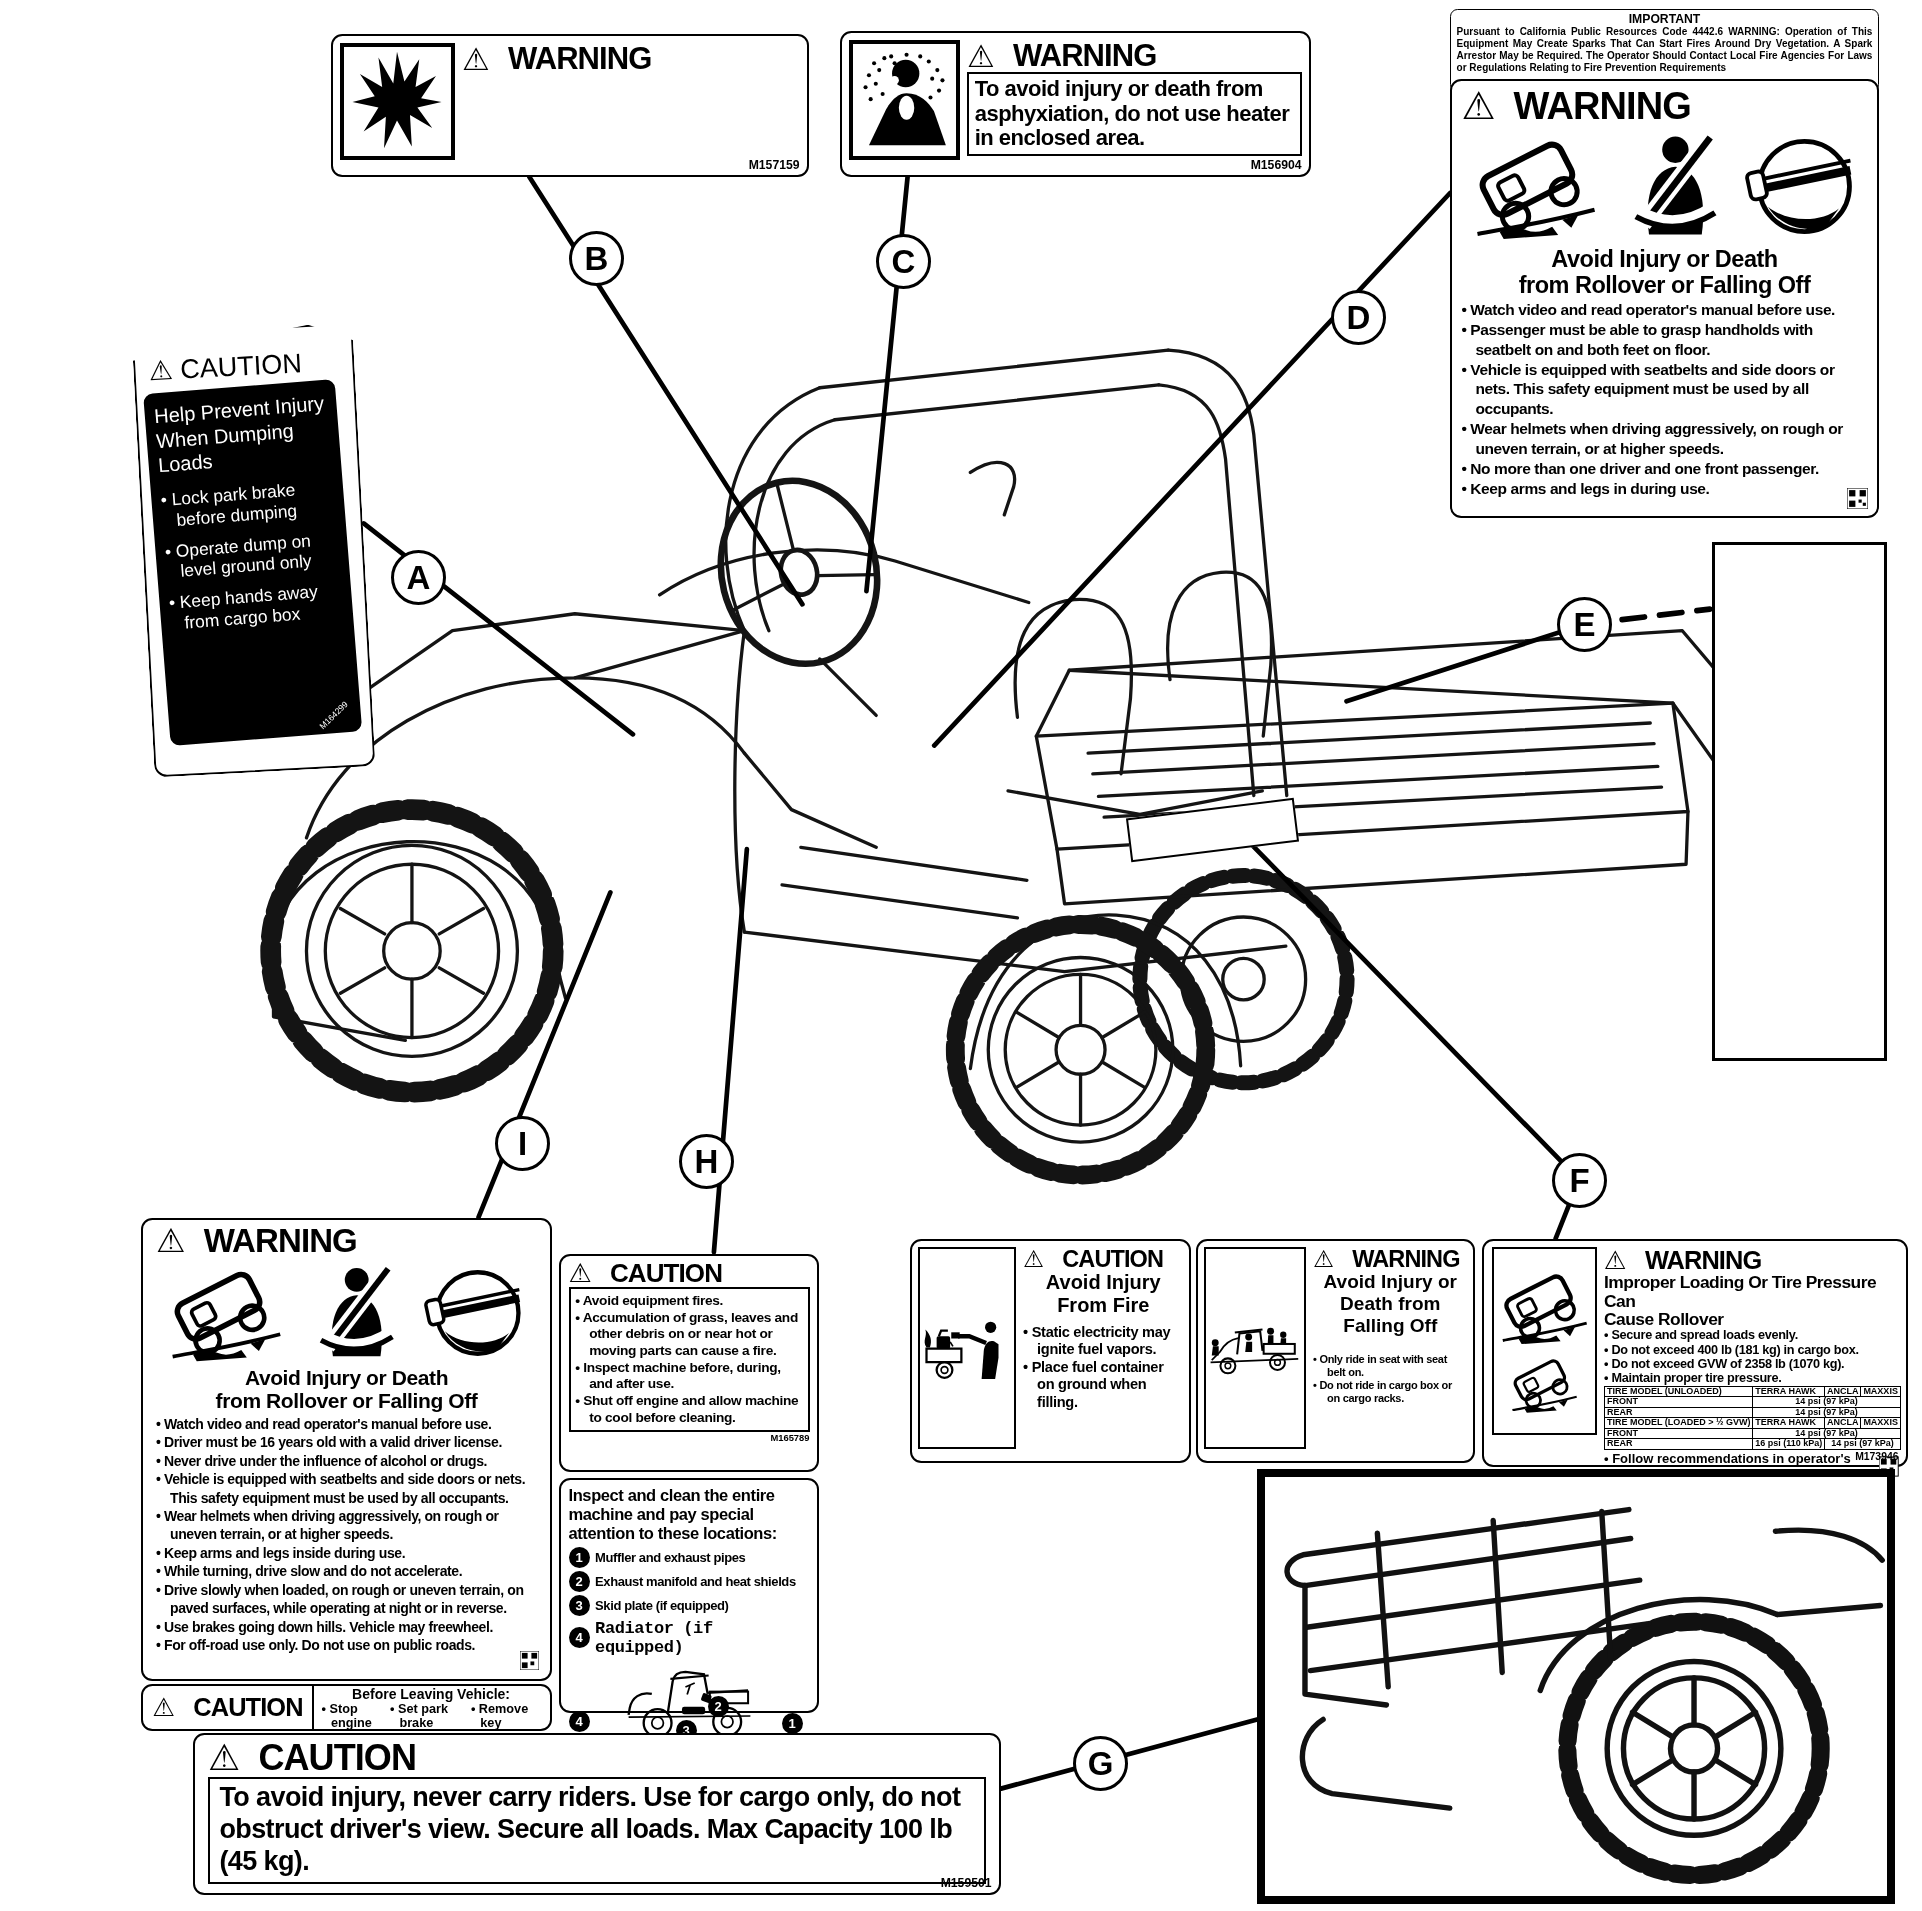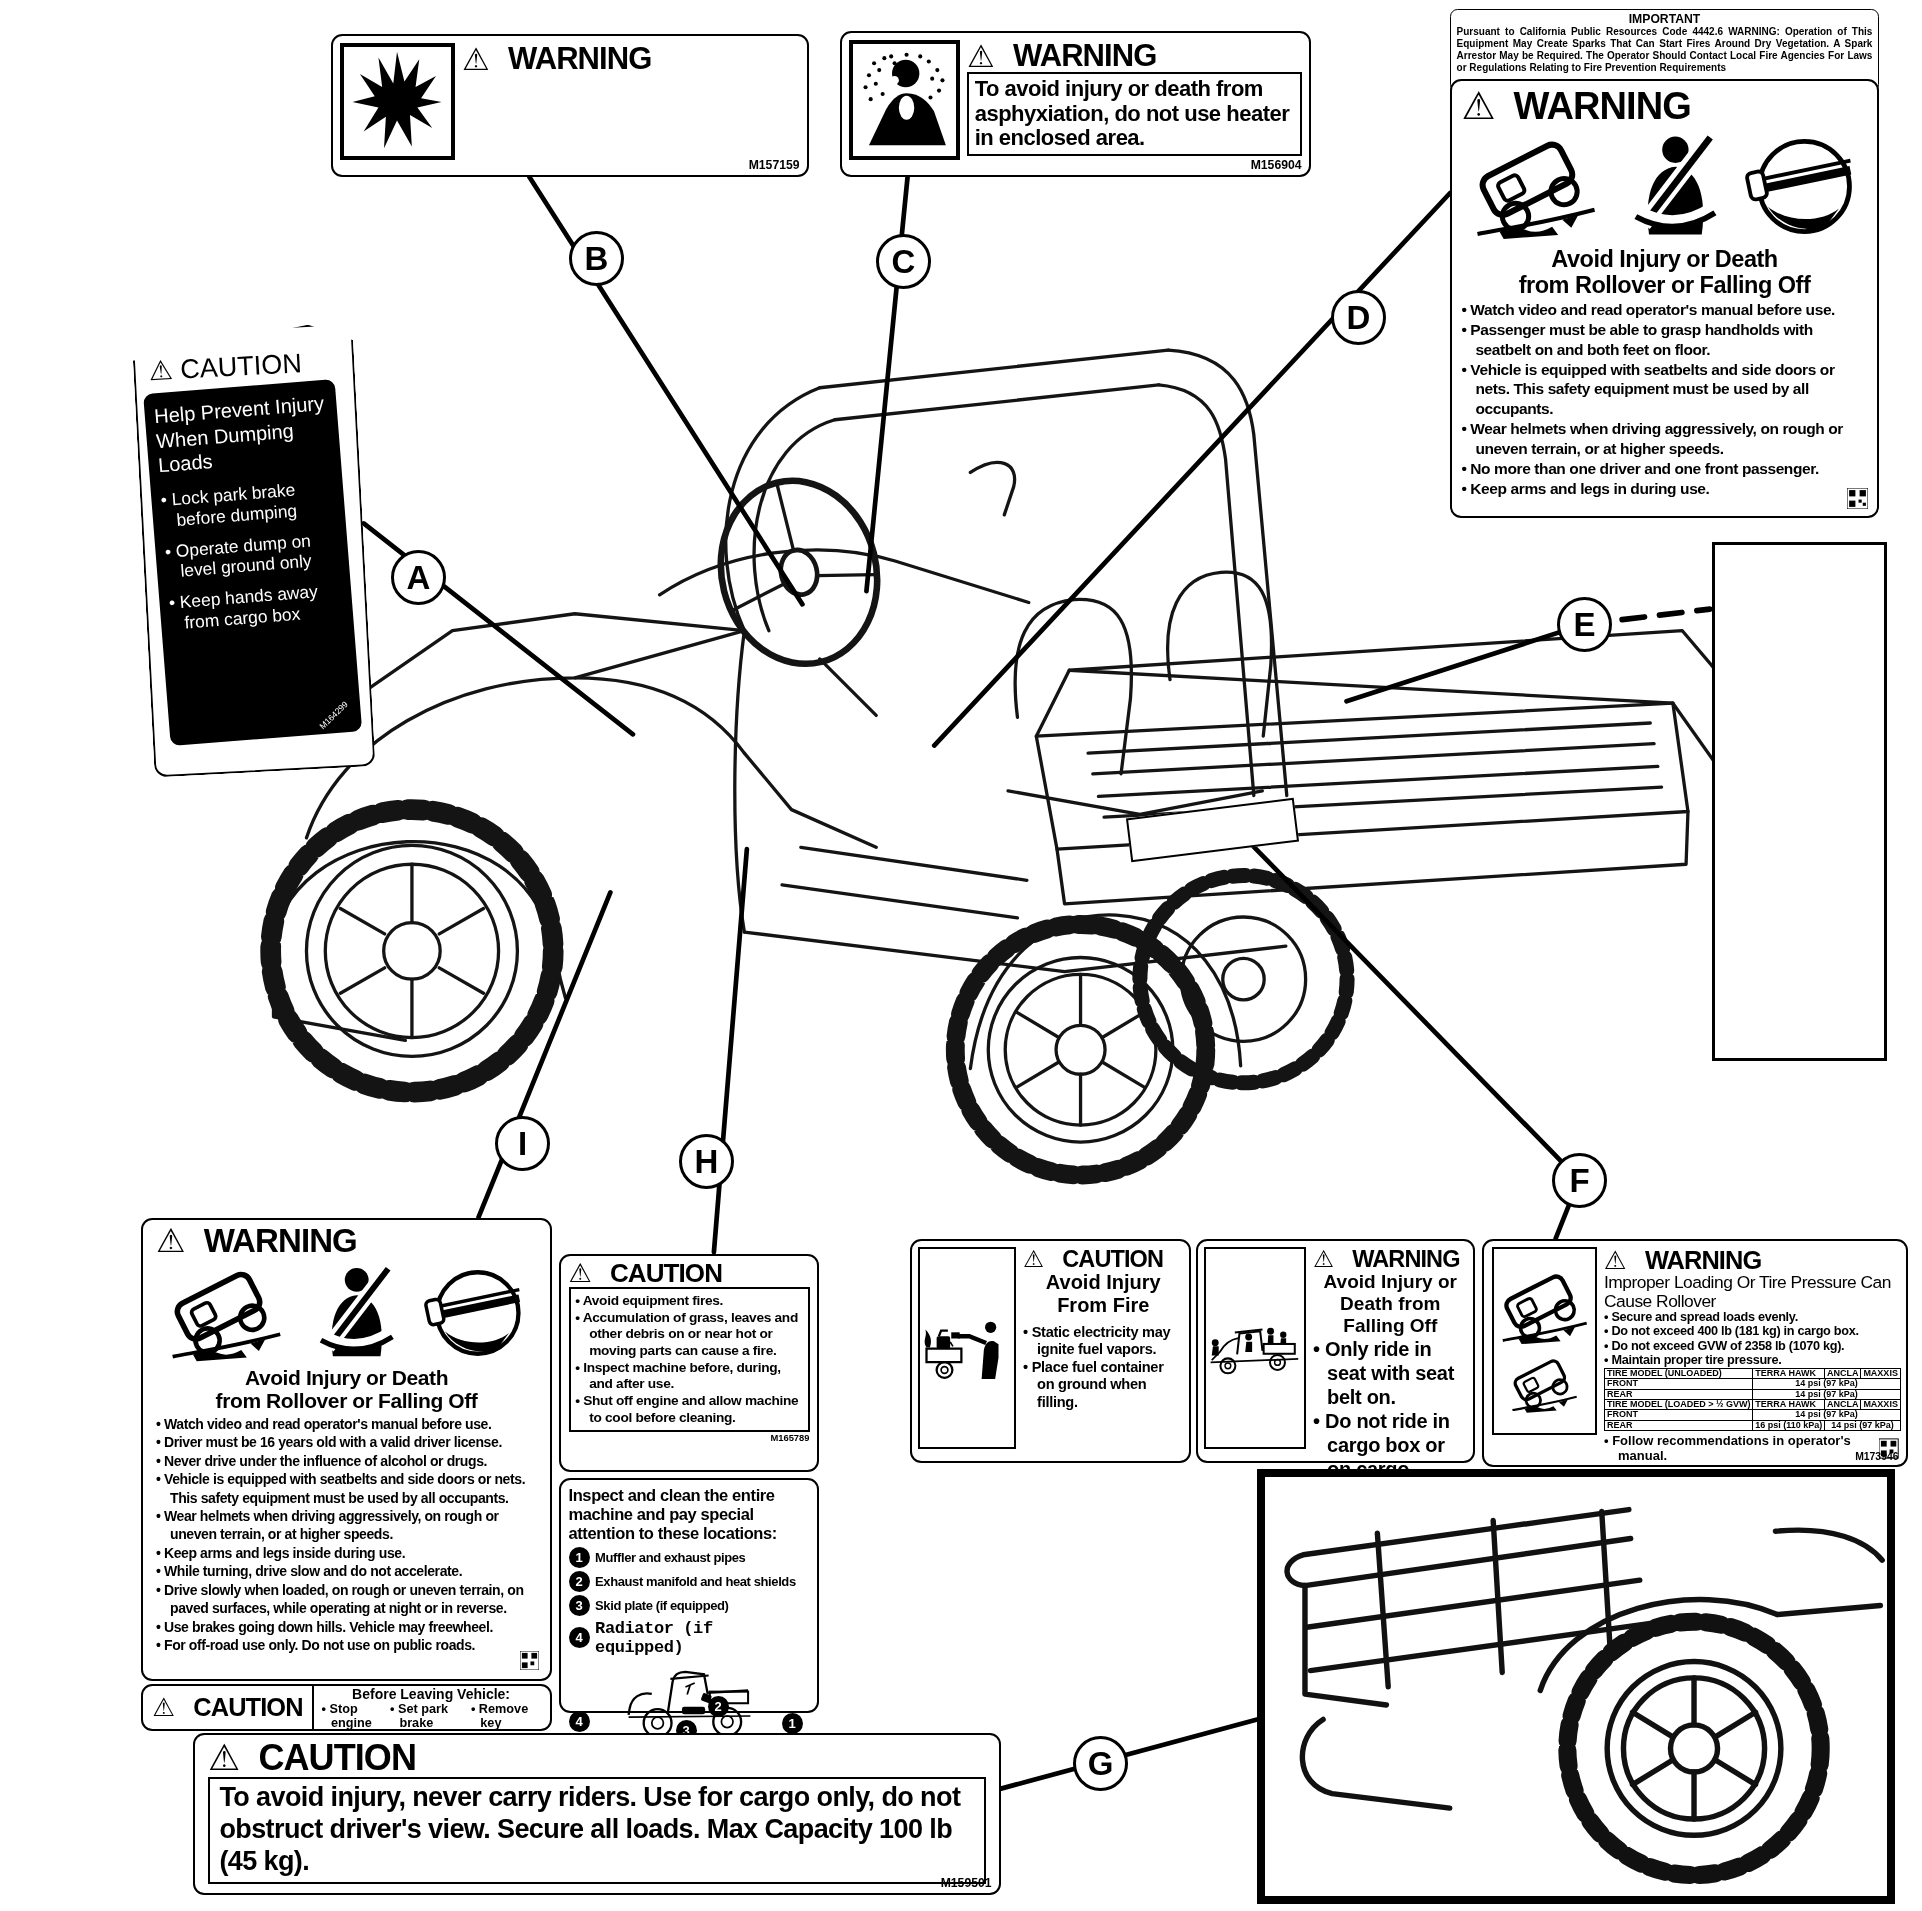--- a/index.html
+++ b/index.html
@@ -473,21 +473,21 @@
       <div style="flex:1;">
         <div class="hdr" style="font-size:23.5px;">
           <span class="ws"></span>
           <span>WARNING</span>
         </div>
         <div style="text-align:center;font-weight:bold;font-size:19px;line-height:1.15;">
           <div>Avoid Injury or</div>
           <div>Death from</div>
           <div>Falling Off</div>
         </div>
-        <div style="font-size:20px;line-height:1.2;margin-top:0;letter-spacing:-0.3px;">
+        <div style="font-size:11px;line-height:1.2;margin-top:16px;letter-spacing:-0.3px;">
           <div class="b">Only ride in seat with seat belt on.</div>
           <div class="b">Do not ride in cargo box or on cargo racks.</div>
         </div>
       </div>
     </div>
   </div>
 
   <div class="lbl" style="left:1482px;top:1239px;width:426px;height:228px;padding:5.6px 7.5px;">
     <div style="display:flex;gap:7.5px;">
       <div class="icon-box" style="width:105px;height:188px;border-width:2.8px;flex-direction:column;gap:5.6px;">
@@ -496,21 +496,21 @@
           </svg>
         <svg width="72" height="62" viewBox="0 0 130 110">
             <use href="#sym-rollover"></use>
           </svg>
       </div>
       <div style="flex:1;min-width:0;">
         <div class="hdr" style="font-size:25.4px;">
           <span class="ws"></span>
           <span>WARNING</span>
         </div>
-        <div style="font-weight:normal;font-size:17.4px;line-height:1.05;letter-spacing:-0.5px;">
+        <div style="font-weight:bold;font-size:17.4px;line-height:1.05;letter-spacing:-0.5px;">
           <div>Improper Loading Or Tire Pressure Can</div>
           <div>Cause Rollover</div>
         </div>
         <div style="font-size:12.7px;line-height:1.14;letter-spacing:-0.3px;">
           <div class="b">Secure and spread loads evenly.</div>
           <div class="b">Do not exceed 400 lb (181 kg) in cargo box.</div>
           <div class="b">Do not exceed GVW of 2358 lb (1070 kg).</div>
           <div class="b">Maintain proper tire pressure.</div>
         </div>
         <table class="ptable">

